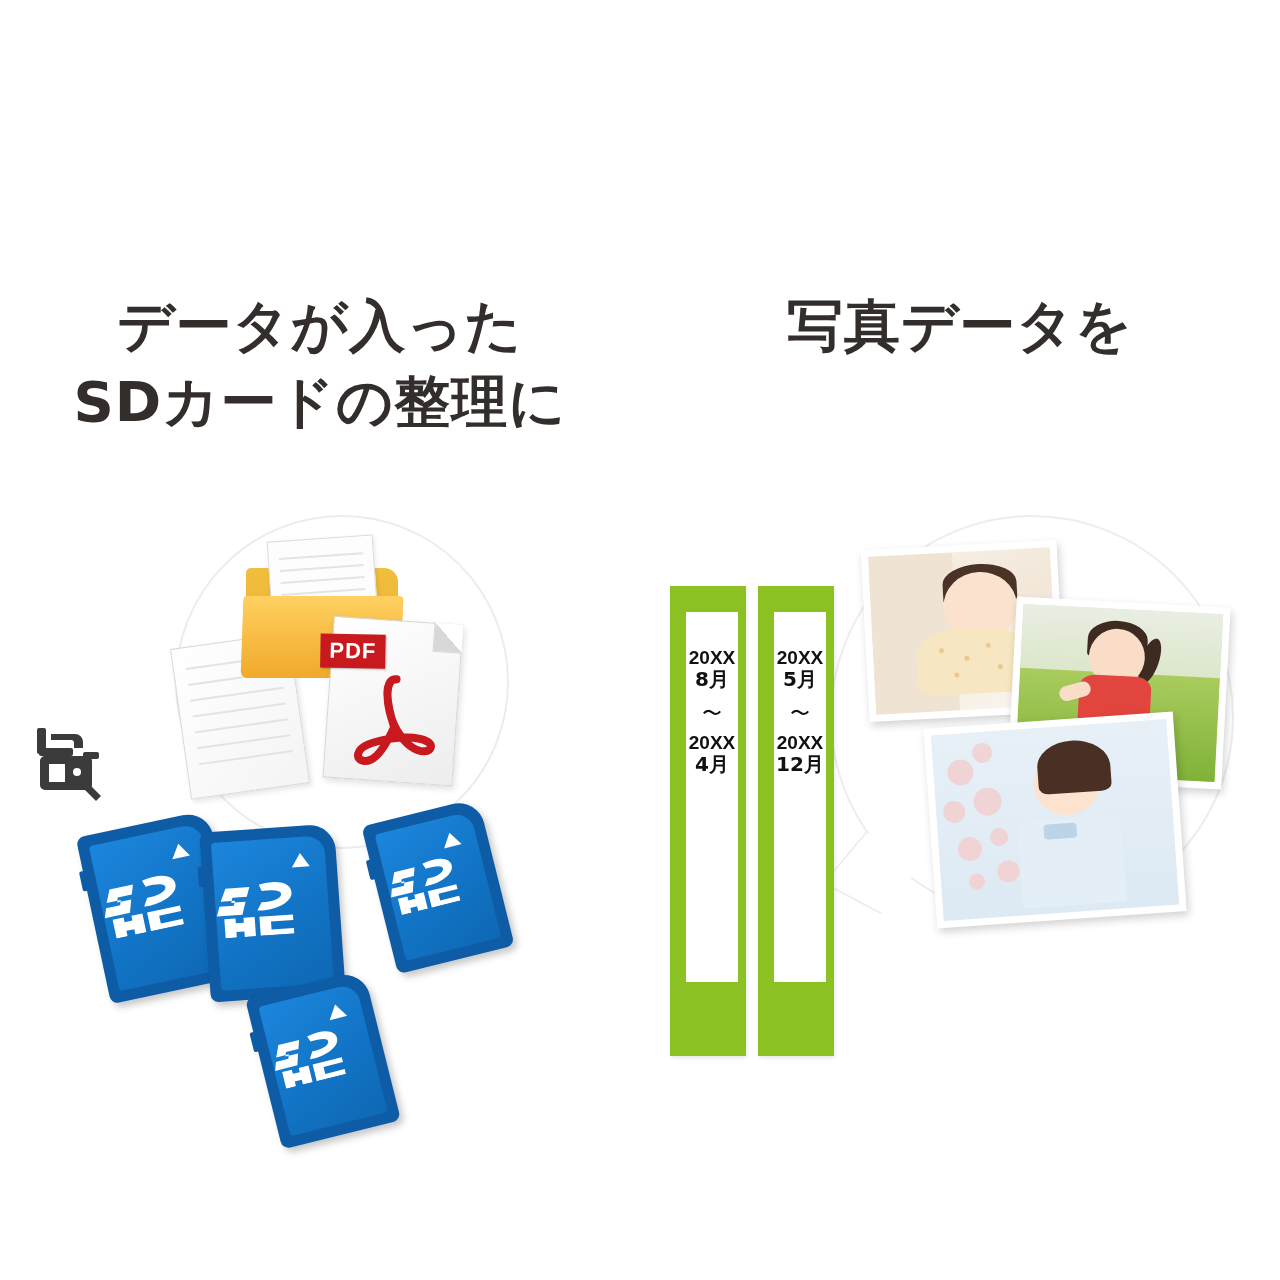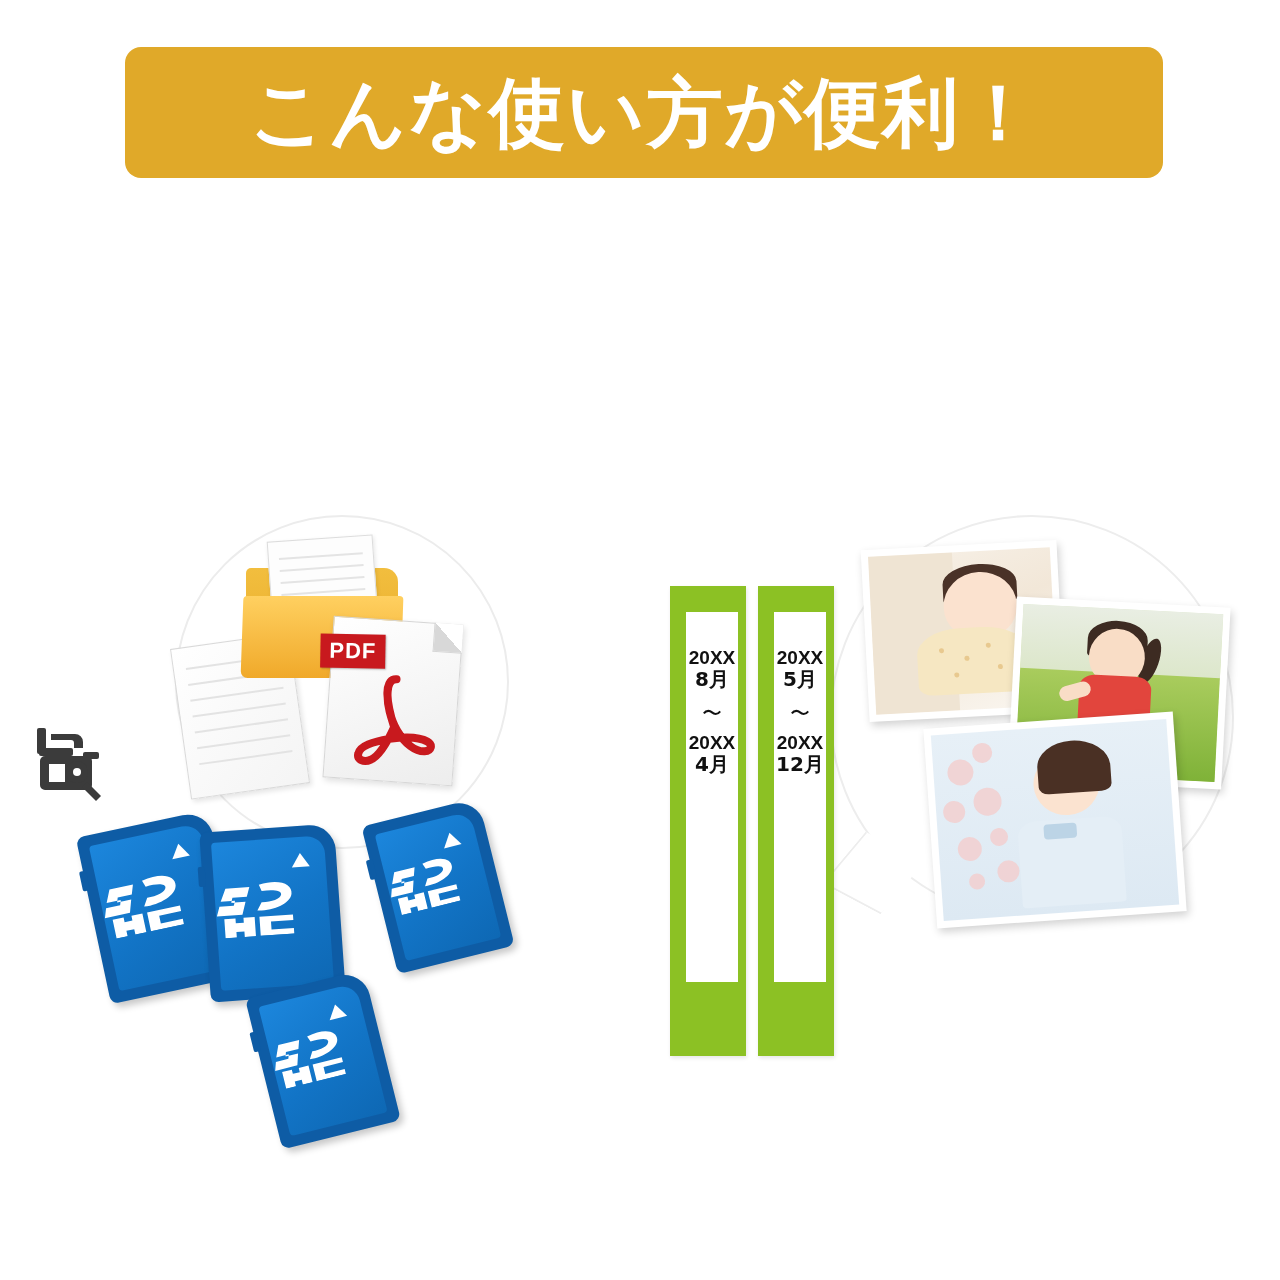--- a/index.html
+++ b/index.html
@@ -171,26 +171,28 @@
   .ph3 .blouse{position:absolute;left:34%;top:50%;width:44%;height:46%;border-radius:18% 18% 4% 4%;background:#e4eef6;}
   .ph3 .strapL{position:absolute;left:38%;top:52%;width:8%;height:38%;background:#d94b3d;border-radius:3px;}
   .ph3 .strapR{position:absolute;left:66%;top:52%;width:8%;height:38%;background:#d94b3d;border-radius:3px;}
   .ph3 .ribbon{position:absolute;left:45%;top:52%;width:14%;height:8%;background:#bcd4e6;border-radius:4px;}
 </style>
 </head>
 <body>
 
 <div class="page">
 
-  <div class="banner">
-    <span class="banner-text">こんな使い方が便利！</span>
-  </div>
 
   <div class="headings">
     <div class="head-col">
+      <span class="head-line">データが入った</span>
+      <span class="head-line">SDカードの整理に</span>
+    </div>
+    <div class="head-col">
+      <span class="head-line">写真データを</span>
     </div>
   </div>
 
   <div class="left-scene">
 
     <div class="grey-circle"></div>
 
     <svg class="camera-icon" viewBox="0 0 72 80">
       <g fill="#3b3b3b">
         <rect x="2" y="6" width="9" height="26" rx="2"></rect>

